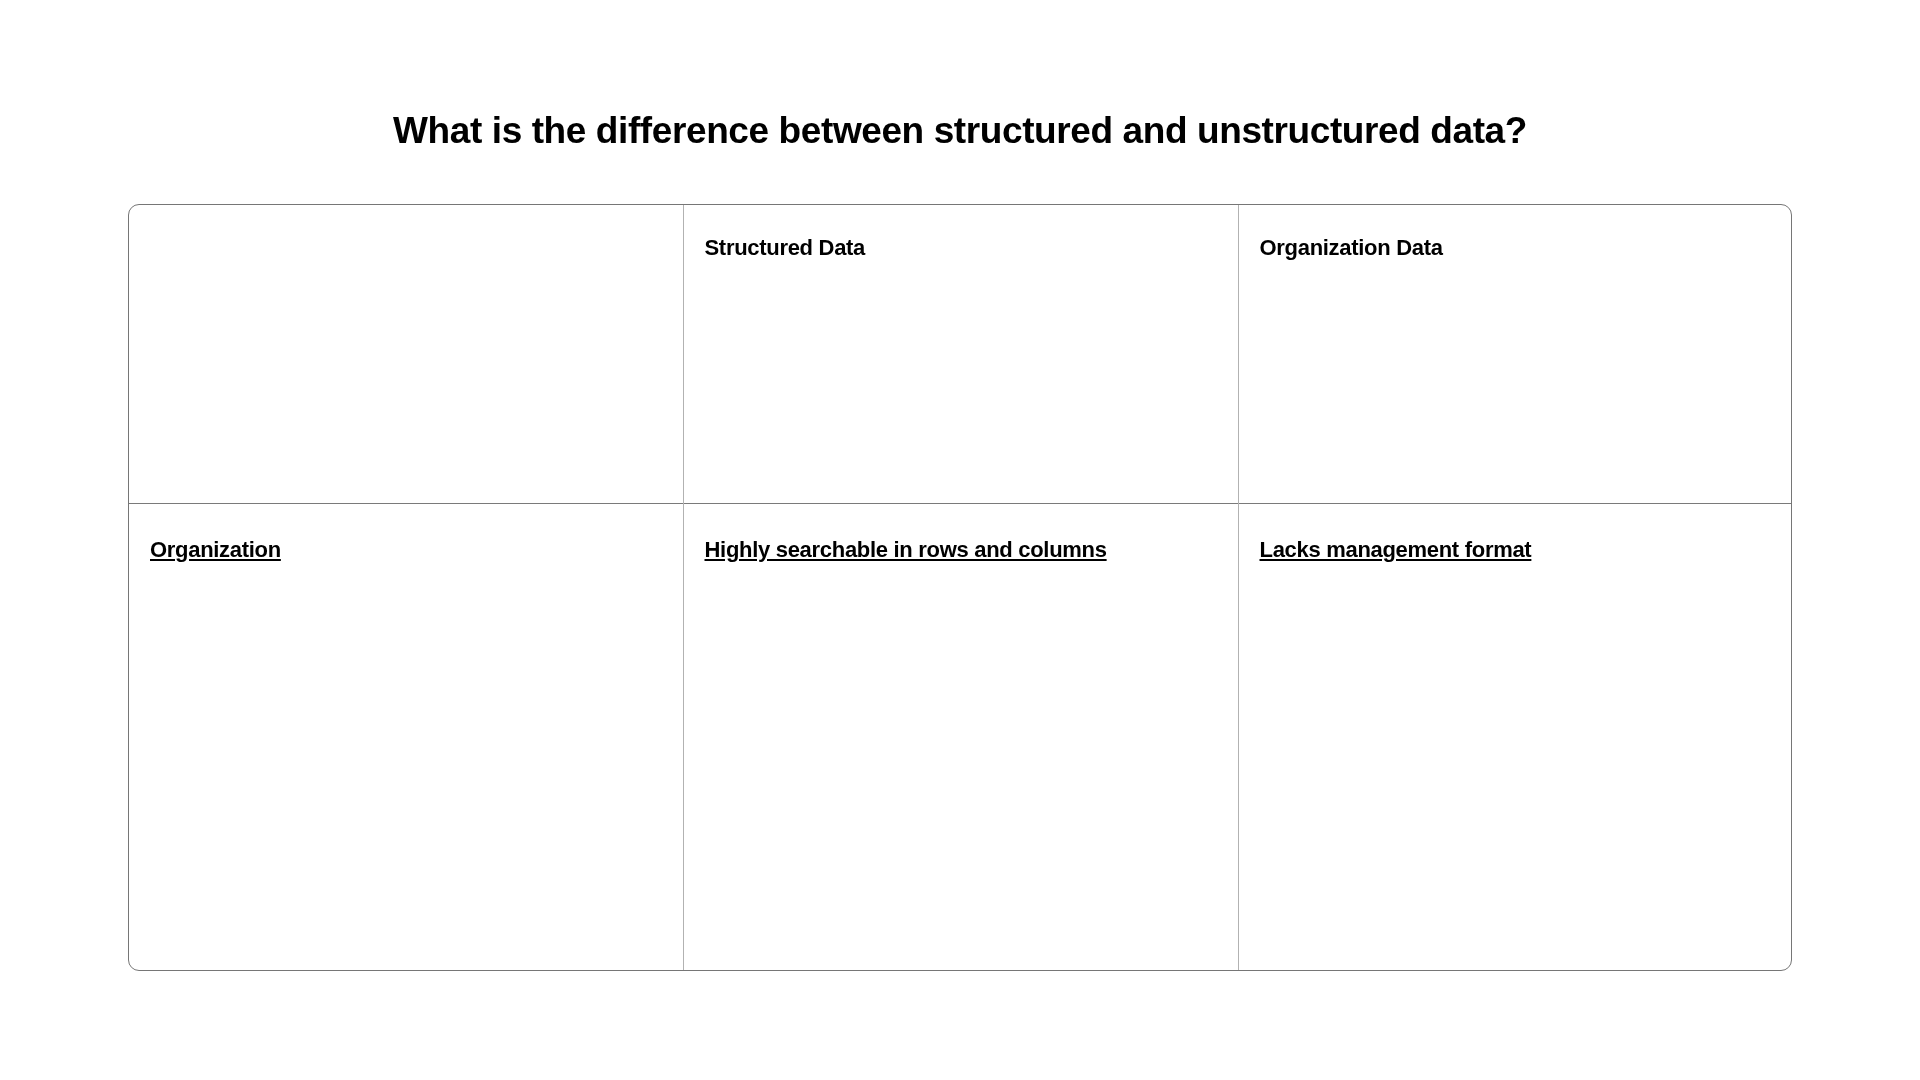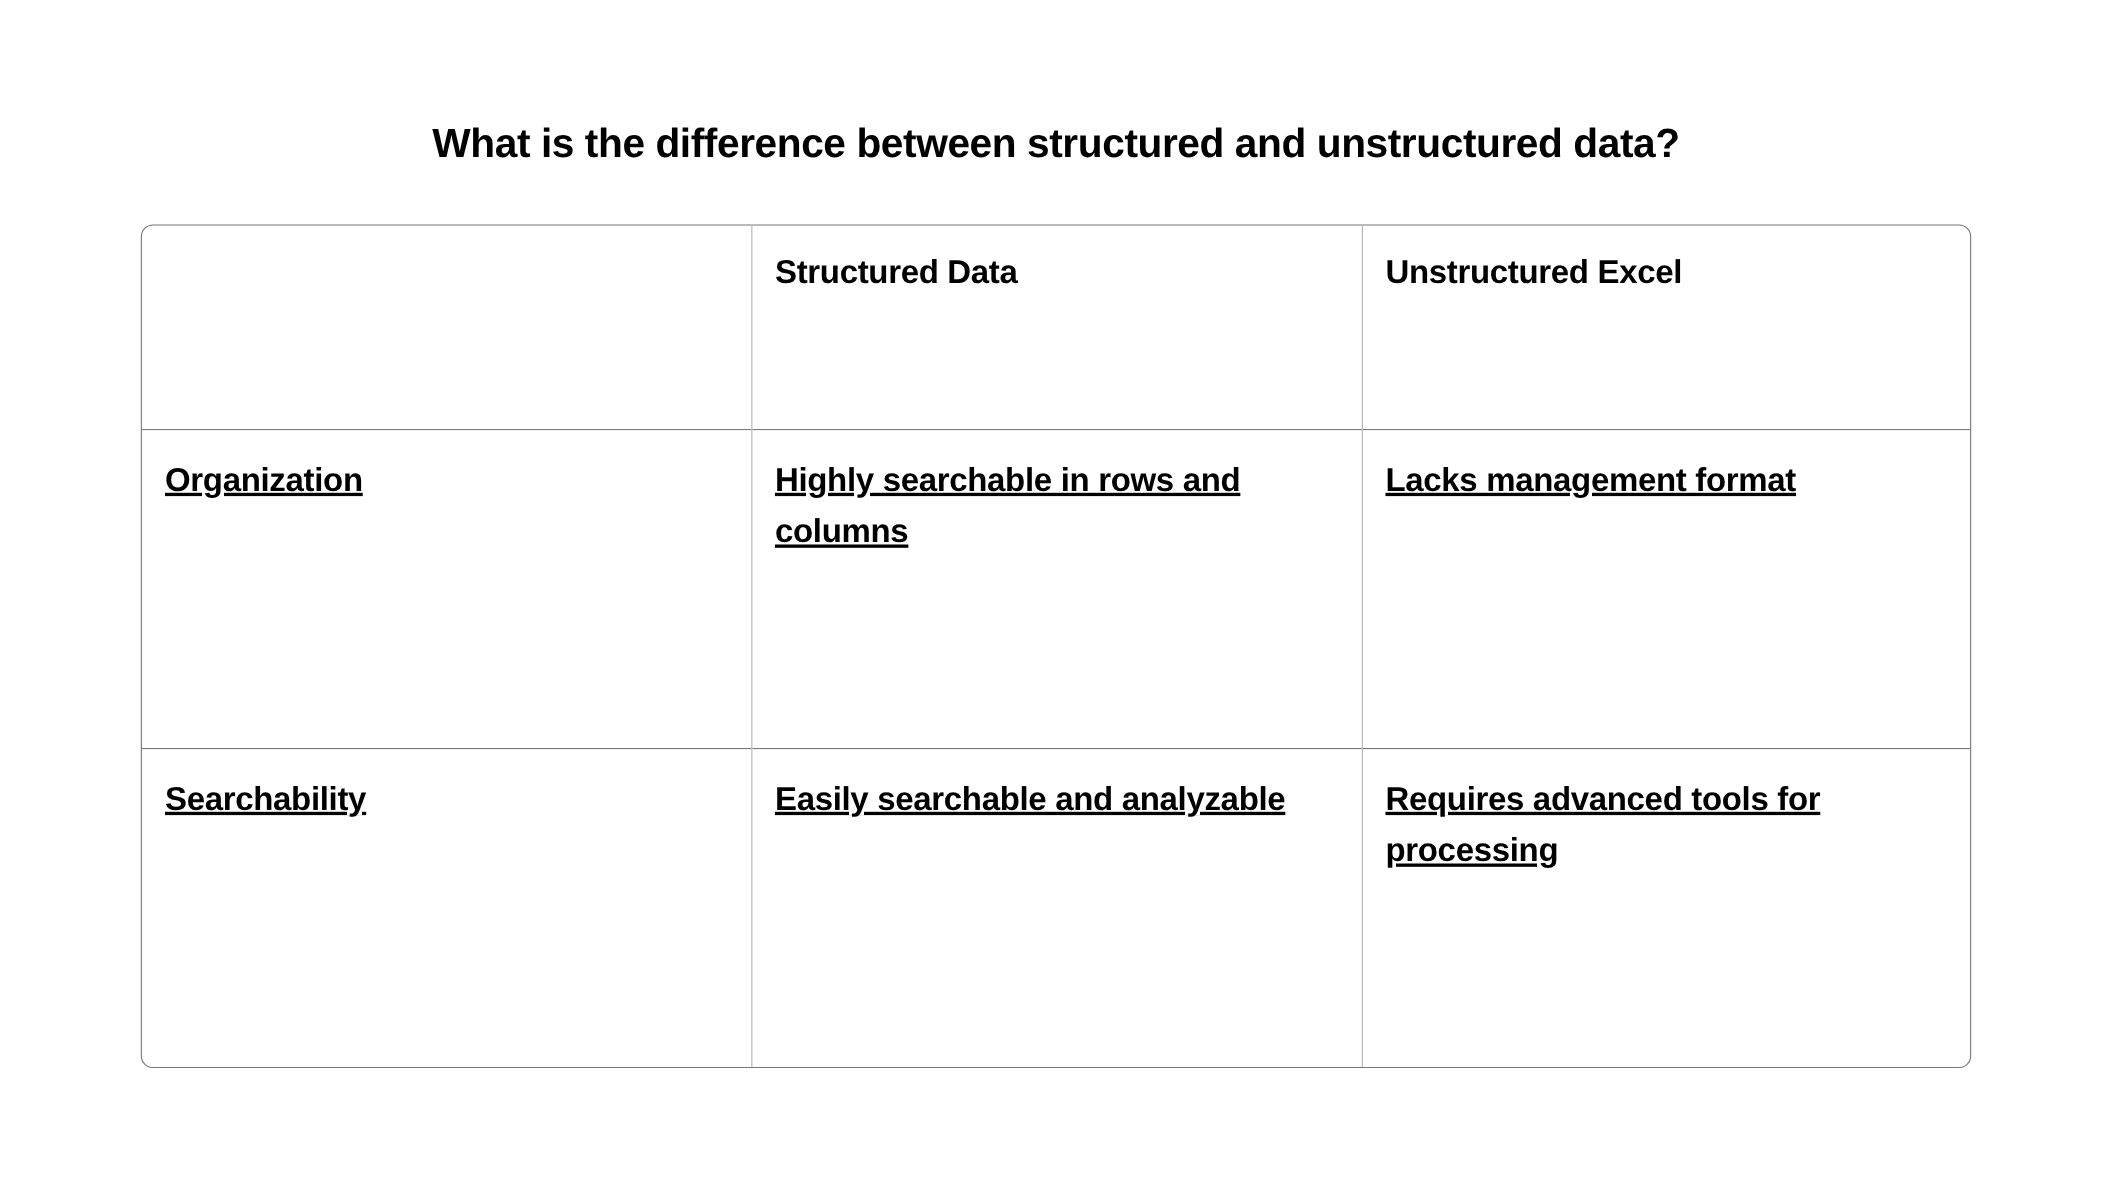--- a/index.html
+++ b/index.html
@@ -44,21 +44,21 @@
     border-collapse: collapse;
     table-layout: fixed;
   }
   table.compare col.c0 { width: 554px; }
   table.compare col.c1 { width: 555px; }
   table.compare col.c2 { width: 555px; }
   table.compare td, table.compare th {
     vertical-align: top;
     text-align: left;
     padding: 22px 30px 0 21px;
-    font-size: 30px;
+    font-size: 22px;
     font-weight: bold;
     line-height: 47px;
     letter-spacing: -0.3px;
     box-sizing: border-box;
     border-left: 1px solid #b2b2b2;
   }
   table.compare td:first-child, table.compare th:first-child {
     border-left: none;
   }
   table.compare tr.head-row { height: 87px; }
@@ -80,27 +80,22 @@
   <table class="compare">
     <colgroup>
       <col class="c0">
         <col class="c1">
         <col class="c2">
     </colgroup>
     <tbody>
         <tr class="head-row">
       <th></th>
       <th>Structured Data</th>
-      <th>Unstructured Excel</th>
+      <th>Organization Data</th>
     </tr>
     <tr class="body-row">
       <td>Organization</td>
       <td>Highly searchable in rows and columns</td>
       <td>Lacks management format</td>
     </tr>
-    <tr class="body-row">
-      <td>Searchability</td>
-      <td>Easily searchable and analyzable</td>
-      <td>Requires advanced tools for processing</td>
-    </tr>
   </tbody>
     </table>
 </div>
 
 </body></html>

